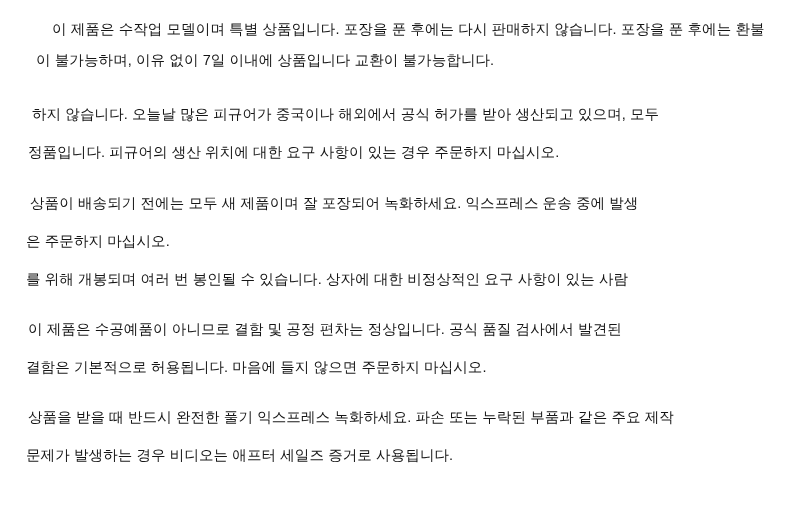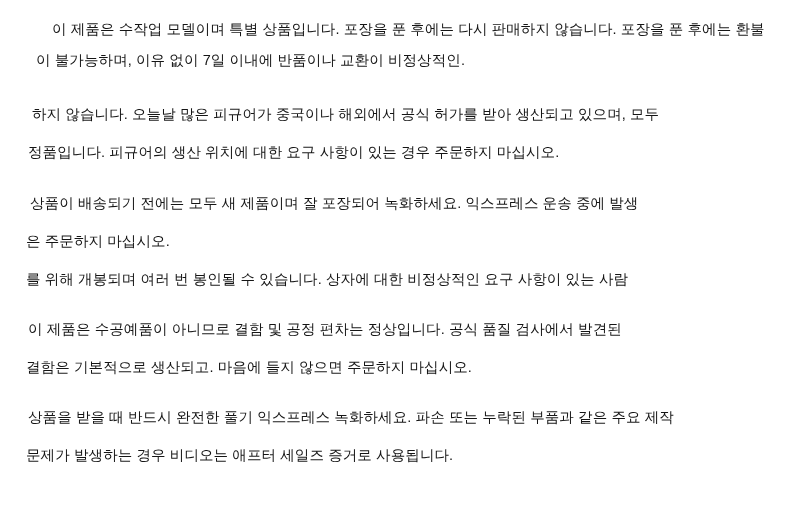--- a/index.html
+++ b/index.html
@@ -57,37 +57,37 @@
   .p5 .line { line-height: 38px; padding-left: 6px; }
   .p5 .line.l2 { padding-left: 4px; }
 </style>
 </head>
 <body>
 
 <div class="page">
 
   <div class="para p1">
     <span class="line l1">이 제품은 수작업 모델이며 특별 상품입니다. 포장을 푼 후에는 다시 판매하지 않습니다. 포장을 푼 후에는 환불</span>
-    <span class="line l2">이 불가능하며, 이유 없이 7일 이내에 반품이나 교환이 비정상적인.</span>
+    <span class="line l2">이 불가능하며, 이유 없이 7일 이내에 상품입니다 교환이 불가능합니다.</span>
   </div>
 
   <div class="para p2">
     <span class="line l2">하지 않습니다. 오늘날 많은 피규어가 중국이나 해외에서 공식 허가를 받아 생산되고 있으며, 모두</span>
     <span class="line l3">정품입니다. 피규어의 생산 위치에 대한 요구 사항이 있는 경우 주문하지 마십시오.</span>
   </div>
 
   <div class="para p3">
     <span class="line l1">상품이 배송되기 전에는 모두 새 제품이며 잘 포장되어 녹화하세요. 익스프레스 운송 중에 발생</span>
     <span class="line l4">은 주문하지 마십시오.</span>
     <span class="line l3">를 위해 개봉되며 여러 번 봉인될 수 있습니다. 상자에 대한 비정상적인 요구 사항이 있는 사람</span>
   </div>
 
   <div class="para p4">
     <span class="line l1">이 제품은 수공예품이 아니므로 결함 및 공정 편차는 정상입니다. 공식 품질 검사에서 발견된</span>
-    <span class="line l2">결함은 기본적으로 생산되고. 마음에 들지 않으면 주문하지 마십시오.</span>
+    <span class="line l2">결함은 기본적으로 허용됩니다. 마음에 들지 않으면 주문하지 마십시오.</span>
   </div>
 
   <div class="para p5">
     <span class="line l1">상품을 받을 때 반드시 완전한 풀기 익스프레스 녹화하세요. 파손 또는 누락된 부품과 같은 주요 제작</span>
     <span class="line l2">문제가 발생하는 경우 비디오는 애프터 세일즈 증거로 사용됩니다.</span>
   </div>
 
 </div>
 
 </body></html>

